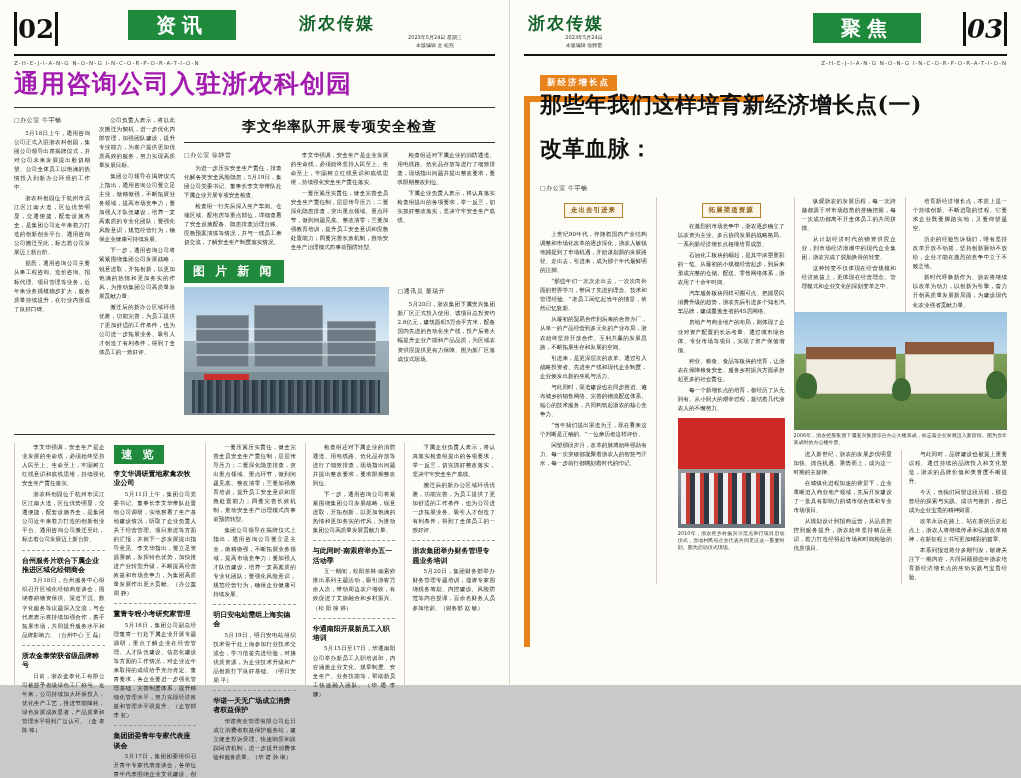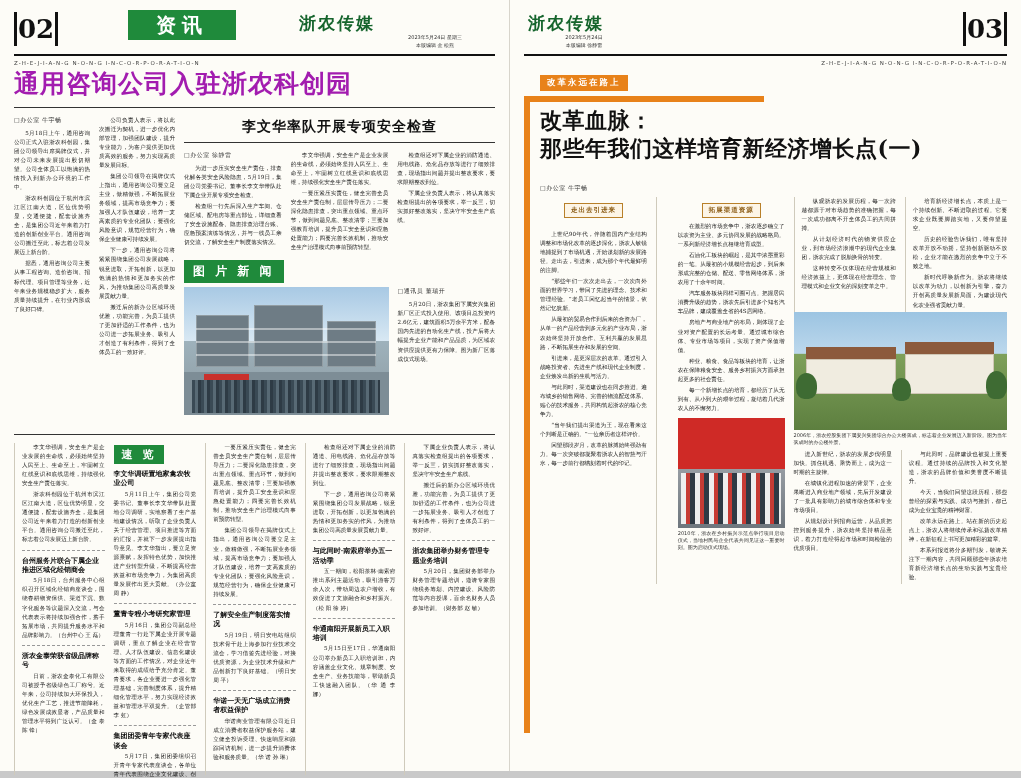--- a/index.html
+++ b/index.html
@@ -4,36 +4,36 @@
 <style>
   * { box-sizing: border-box; }
   html, body { margin:0; padding:0; }
   body {
     width:1021px; height:778px;
     background:#c9c9c9;
     font-family:"DejaVu Sans","Liberation Sans",sans-serif;
     overflow:hidden;
   }
   .spread { position:relative; width:1021px; height:778px; display:flex; }
-  .page { position:relative; background:#fdfcf7; height:771px; }
+  .page { position:relative; background:#fdfcf7; height:685px; }
   .page-left { width:510px; border-right:1px solid #d8d5cc; }
   .page-right { width:511px; }
   .inner { position:absolute; left:14px; right:14px; top:10px; bottom:10px; }
 
   
   .masthead { position:relative; height:46px; border-bottom:2px solid #111; }
   .folio {
     position:absolute; top:2px; width:44px; height:34px;
     border-left:3px solid #111; border-right:3px solid #111;
     font-family:"DejaVu Serif","Liberation Serif",serif;
     font-size:26px; font-weight:bold; color:#111;
     display:flex; align-items:center; justify-content:center; letter-spacing:0;
   }
   .folio-l { left:0; }
-  .folio-r { right:0; }
+  .folio-r { right:0;font-style:italic; }
   .sect-badge {
     position:absolute; top:0; height:30px; min-width:108px;
     background:#1f8a3b; color:#fff;
     font-family:"DejaVu Serif","Liberation Serif",serif;
     font-size:20px; font-weight:bold; letter-spacing:6px;
     display:flex; align-items:center; justify-content:center;
   }
   .sect-l { left:114px; }
   .paper-logo {
     position:absolute; top:2px; font-family:"DejaVu Serif","Liberation Serif",serif;
@@ -266,21 +266,21 @@
               <div class="body-text">5月17日，集团团委组织召开青年专家代表座谈会，各单位青年代表围绕企业文化建设、创新创业、职业成长等话题畅所欲言，积极建言献策。集团团委负责人勉励广大青年员工珍惜机遇，勤学苦练，在本职岗位上建功立业，为集团发展注入青春力量。（团 委  吴 芳）</div>
             </div>
           </div>
 
           <div class="col colrule" style="padding-left:7px;">
             <div class="body-text">
               <p>一要压紧压实责任，健全完善全员安全生产责任制，层层传导压力；二要深化隐患排查，突出重点领域、重点环节，做到问题见底、整改清零；三要加强教育培训，提升员工安全意识和应急处置能力；四要完善长效机制，推动安全生产治理模式向事前预防转型。</p>
               <p>集团公司领导在揭牌仪式上指出，通用咨询公司要立足主业，做精做强，不断拓展业务领域，提高市场竞争力；要加强人才队伍建设，培养一支高素质的专业化团队；要强化风险意识，规范经营行为，确保企业健康可持续发展。</p>
             </div>
             <div class="divider-dot"></div>
-            <div class="mini-head">了解安全生产制度落实情况</div>
+            <div class="mini-head">明日安电站需组上海实德会</div>
             <div class="body-text">5月19日，明日安电站组织技术骨干赴上海参加行业技术交流会，学习借鉴先进经验，对接优质资源，为企业技术升级和产品创新打下良好基础。（明日安  周 平）</div>
             <div class="divider-dot"></div>
             <div class="mini-head">华诺一天无广场成立消费者权益保护</div>
             <div class="body-text">华诺商业管理有限公司近日成立消费者权益保护服务站，建立健全投诉受理、快速响应和跟踪回访机制，进一步提升消费体验和服务质量。（华 诺  孙 琳）</div>
           </div>
 
           <div class="col colrule" style="padding-left:7px;">
             <div class="body-text">
               <p>检查组还对下属企业的消防通道、用电线路、危化品存放等进行了细致排查，现场指出问题并提出整改要求，要求限期整改到位。</p>
               <p>下一步，通用咨询公司将紧紧围绕集团公司发展战略，锐意进取，开拓创新，以更加饱满的热情和更加务实的作风，为推动集团公司高质量发展贡献力量。</p>
@@ -311,32 +311,33 @@
 
   <div class="page page-right">
     <div class="inner">
 
       <div class="masthead">
         <div class="paper-logo logo-r">浙农传媒</div>
         <div class="mast-meta meta-r">
           <div>2023年5月24日</div>
           <div>本版编辑 徐静雷</div>
         </div>
+        <div class="sect-badge" style="right:86px; top:3px;">聚焦</div>
         <div class="folio folio-r">03</div>
         <div class="latin latin-r">Z-H-E-J-I-A-N-G  N-O-N-G  I-N-C-O-R-P-O-R-A-T-I-O-N</div>
       </div>
 
       <div class="accent-top"></div>
       <div class="accent-bar"></div>
 
       <div style="position:absolute; left:16px; right:0; top:60px; bottom:0;">
-        <div class="tag-orange">改革永远在路上</div>
-
+        <div class="tag-orange">新经济增长点</div>
+
+        <div class="head-right">那些年我们这样培育新经济增长点(一)</div>
         <div class="head-right" style="margin-top:16px;">改革血脉：</div>
-        <div class="head-right">那些年我们这样培育新经济增长点(一)</div>
 
         <div class="byline" style="margin-top:22px;">□办公室  牛宇畅</div>
 
         <div class="cols" style="margin-top:4px;">
 
           <div class="col">
             <div style="text-align:center; margin-bottom:12px;">
               <span class="tag-box-brown">走出去引进来</span>
             </div>
             <div class="body-text">

